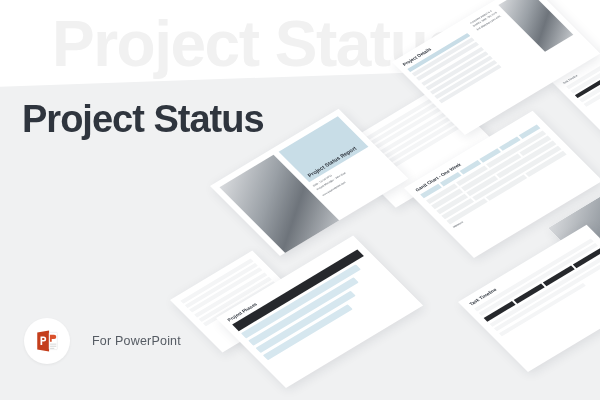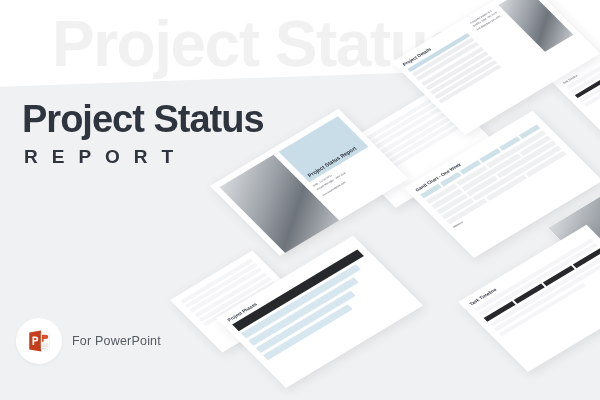--- a/index.html
+++ b/index.html
@@ -61,24 +61,24 @@
     font-size: 19px;
     font-weight: bold;
     letter-spacing: 14px;
     color: #2f353e;
     white-space: nowrap;
   }
 
   
   .ppt-badge {
     position: absolute;
-    left: 16px; top: 318px;
+    left: 24px; top: 318px;
     display: flex;
     align-items: center;
-    gap: 10px;
+    gap: 22px;
   }
   .ppt-circle {
     width: 46px; height: 46px;
     border-radius: 50%;
     background: #ffffff;
     display: flex; align-items: center; justify-content: center;
     box-shadow: 0 1px 3px rgba(0,0,0,0.06);
   }
   .ppt-label {
     font-size: 12.5px;
@@ -309,21 +309,20 @@
         </div>
         <div class="row light"></div>
           <div class="row light"></div>
         <div class="row light" style="width:72%"></div>
       </div>
     </div>
 
   </div>
 
   <div class="headline">Project Status</div>
-  <div class="subhead">REPORT</div>
 
   <div class="ppt-badge">
     <div class="ppt-circle">
       <svg width="26" height="26" viewBox="0 0 32 32">
         <path d="M4 5.6 L18.5 3.2 V28.8 L4 26.4 Z" fill="#c43e1c"></path>
         <rect x="18.5" y="5.4" width="10.2" height="21.2" rx="1" fill="#ffffff" stroke="#e2e3e4" stroke-width="0.6"></rect>
         <path d="M19.6 8.4 h5.2 a2.6 2.6 0 0 1 0 5.2 h-3.0 v3.2 h-2.2 Z" fill="#d9512c"></path>
         <rect x="19.8" y="19.2" width="7.6" height="1.3" fill="#d9d9d9"></rect>
         <rect x="19.8" y="21.8" width="7.6" height="1.3" fill="#d9d9d9"></rect>
         <rect x="19.8" y="24.4" width="5.2" height="1.3" fill="#d9d9d9"></rect>

